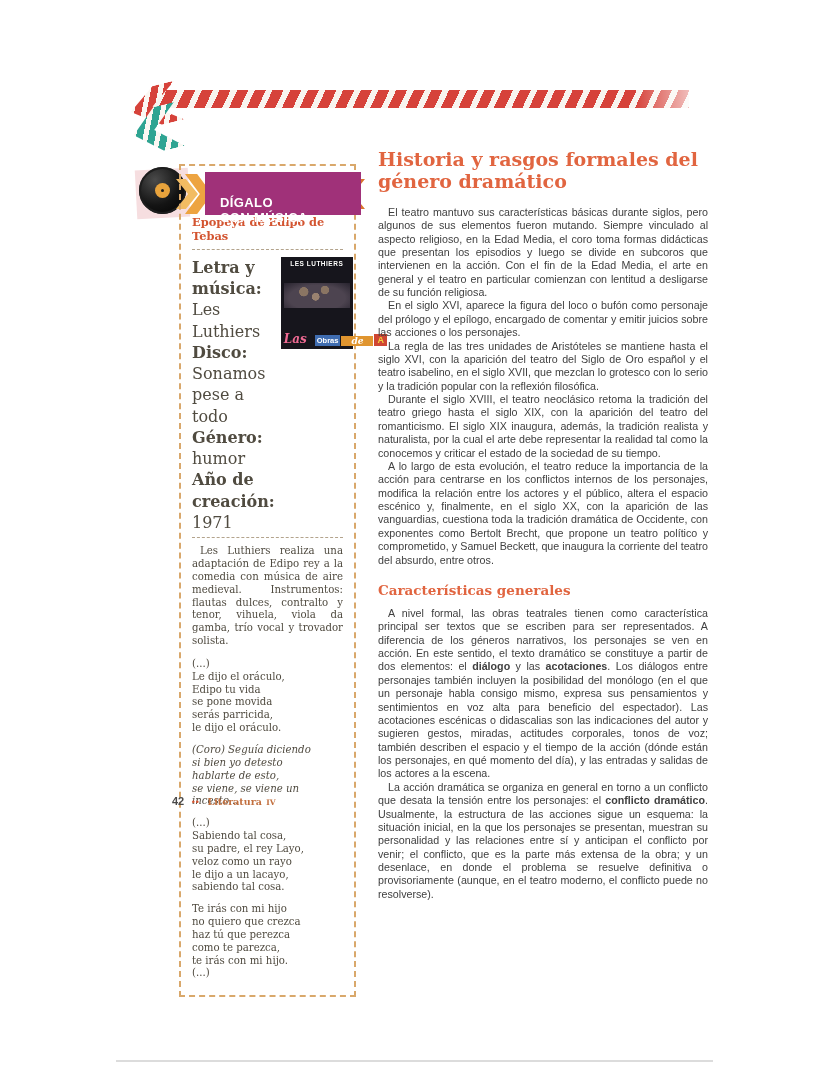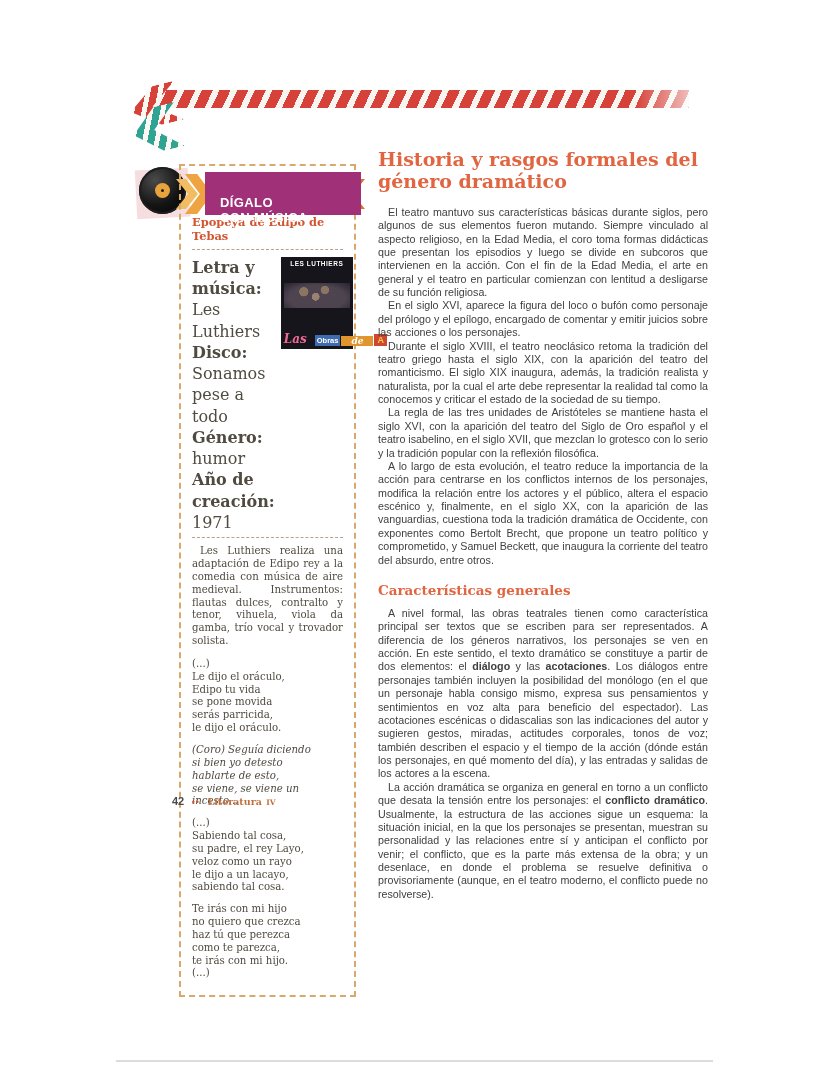--- a/index.html
+++ b/index.html
@@ -159,22 +159,22 @@
 haz tú que perezca
 como te parezca,
 te irás con mi hijo.
 (...)</div>
   </div>
 
   <div class="main-col">
     <h1>Historia y rasgos formales del género dramático</h1>
     <p><span>El teatro mantuvo sus características básicas durante siglos, pero algunos de sus elementos fueron mutando. Siempre vinculado al aspecto religioso, en la Edad Media, el coro toma formas didácticas que presentan los episodios y luego se divide en subcoros que intervienen en la acción. Con el fin de la Edad Media, el arte en general y el teatro en particular comienzan con lentitud a desligarse de su función religiosa.</span></p>
     <p><span>En el siglo XVI, aparece la figura del </span><span class="i">loco</span><span> o </span><span class="i">bufón</span><span> como personaje del prólogo y el epílogo, encargado de comentar y emitir juicios sobre las acciones o los personajes.</span></p>
+    <p><span>La regla de las tres unidades de Aristóteles se mantiene hasta el siglo XVI, con la aparición del teatro del Siglo de Oro español y el teatro isabelino, en el siglo XVII, que mezclan lo grotesco con lo serio y la tradición popular con la reflexión filosófica.</span></p>
     <p><span>Durante el siglo XVIII, el teatro neoclásico retoma la tradición del teatro griego hasta el siglo XIX, con la aparición del teatro del romanticismo. El siglo XIX inaugura, además, la tradición realista y naturalista, por la cual el arte debe representar la realidad tal como la conocemos y criticar el estado de la sociedad de su tiempo.</span></p>
-    <p><span>La regla de las tres unidades de Aristóteles se mantiene hasta el siglo XVI, con la aparición del teatro del Siglo de Oro español y el teatro isabelino, en el siglo XVII, que mezclan lo grotesco con lo serio y la tradición popular con la reflexión filosófica.</span></p>
     <p><span>A lo largo de esta evolución, el teatro reduce la importancia de la acción para centrarse en los conflictos internos de los personajes, modifica la relación entre los actores y el público, altera el espacio escénico y, finalmente, en el siglo XX, con la aparición de las vanguardias, cuestiona toda la tradición dramática de Occidente, con exponentes como Bertolt Brecht, que propone un teatro político y comprometido, y Samuel Beckett, que inaugura la corriente del teatro del absurdo, entre otros.</span></p>
     <h2>Características generales</h2>
     <p><span>A nivel formal, las obras teatrales tienen como característica principal ser textos que se escriben para ser representados. A diferencia de los géneros narrativos, los personajes se ven en acción. En este sentido, el texto dramático se constituye a partir de dos elementos: el </span><span class="b">diálogo</span><span> y las </span><span class="b">acotaciones</span><span>. Los diálogos entre personajes también incluyen la posibilidad del monólogo (en el que un personaje habla consigo mismo, expresa sus pensamientos y sentimientos en voz alta para beneficio del espectador). Las acotaciones escénicas o </span><span class="i">didascalias</span><span> son las indicaciones del autor y sugieren gestos, miradas, actitudes corporales, tonos de voz; también describen el espacio y el tiempo de la acción (dónde están los personajes, en qué momento del día), y las entradas y salidas de los actores a la escena.</span></p>
     <p><span>La acción dramática se organiza en general en torno a un conflicto que desata la tensión entre los personajes: el </span><span class="b">conflicto dramático</span><span>. Usualmente, la estructura de las acciones sigue un esquema: la situación inicial, en la que los personajes se presentan, muestran su personalidad y las relaciones entre sí y anticipan el conflicto por venir; el conflicto, que es la parte más extensa de la obra; y un desenlace, en donde el problema se resuelve definitiva o provisoriamente (aunque, en el teatro moderno, el conflicto puede no resolverse).</span></p>
   </div>
 
   <div class="footer">
     <span class="pg">42</span>
     <span class="dots">••</span>
     <span class="book">Literatura</span>

